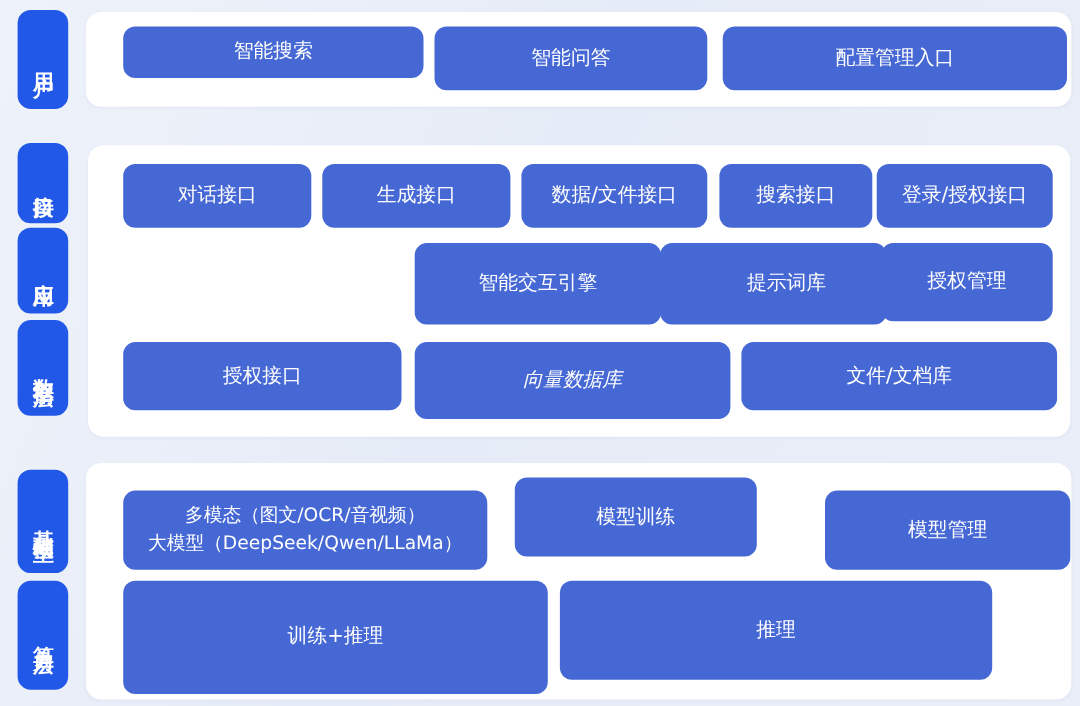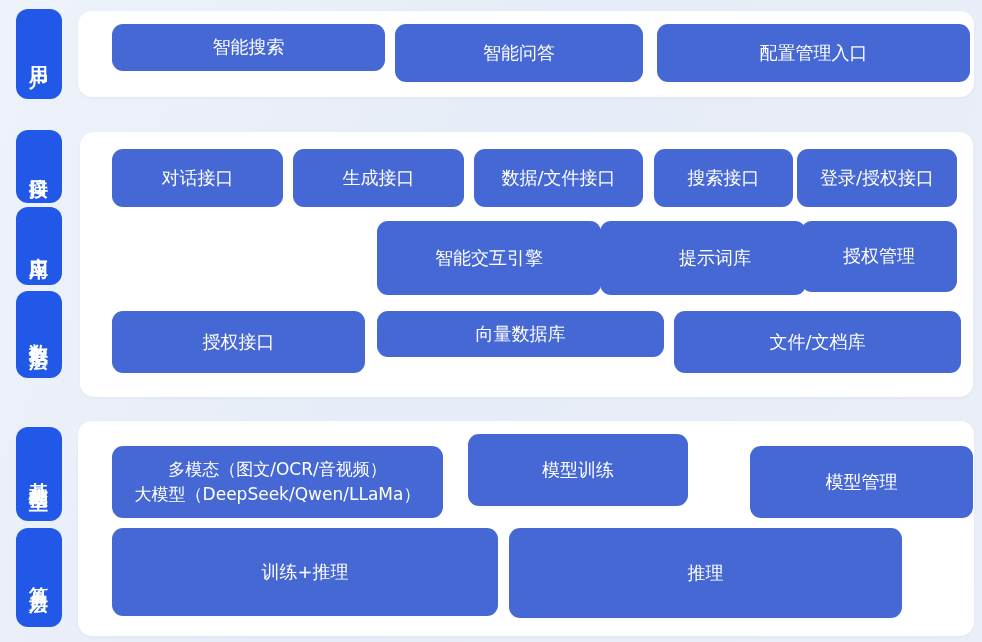--- a/index.html
+++ b/index.html
@@ -64,28 +64,28 @@
   <div class="box" style="left:293px;top:149px;width:171px;height:58px;">生成接口</div>
   <div class="box" style="left:474px;top:149px;width:169px;height:58px;">数据/文件接口</div>
   <div class="box" style="left:654px;top:149px;width:139px;height:58px;">搜索接口</div>
   <div class="box" style="left:797px;top:149px;width:160px;height:58px;">登录/授权接口</div>
 
   <div class="box" style="left:377px;top:221px;width:224px;height:74px;">智能交互引擎</div>
   <div class="box" style="left:600px;top:221px;width:182px;height:74px;padding-left:24px;">提示词库</div>
   <div class="box" style="left:801px;top:221px;width:156px;height:71px;">授权管理</div>
 
   <div class="box" style="left:112px;top:311px;width:253px;height:62px;">授权接口</div>
-  <div class="box" style="left:377px;top:311px;width:287px;height:46px;">向量数据库</div>
+  <div class="box" style="left:377px;top:311px;width:287px;height:70px;font-style:italic;">向量数据库</div>
   <div class="box" style="left:674px;top:311px;width:287px;height:62px;">文件/文档库</div>
 
   <div class="side-label" style="left:16px;top:427px;width:46px;height:94px;">基础模型</div>
   <div class="side-label" style="left:16px;top:528px;width:46px;height:99px;">算力层</div>
   <div class="panel" style="left:78px;top:421px;width:896px;height:215px;"></div>
 
   <div class="box small" style="left:112px;top:446px;width:331px;height:72px;">多模态（图文/OCR/音视频）
 大模型（DeepSeek/Qwen/LLaMa）</div>
   <div class="box" style="left:468px;top:434px;width:220px;height:72px;">模型训练</div>
   <div class="box" style="left:750px;top:446px;width:223px;height:72px;">模型管理</div>
 
-  <div class="box" style="left:112px;top:528px;width:386px;height:88px;">训练+推理</div>
+  <div class="box" style="left:112px;top:528px;width:386px;height:103px;">训练+推理</div>
   <div class="box" style="left:509px;top:528px;width:393px;height:90px;">推理</div>
 
 </div>
 
 </body></html>

